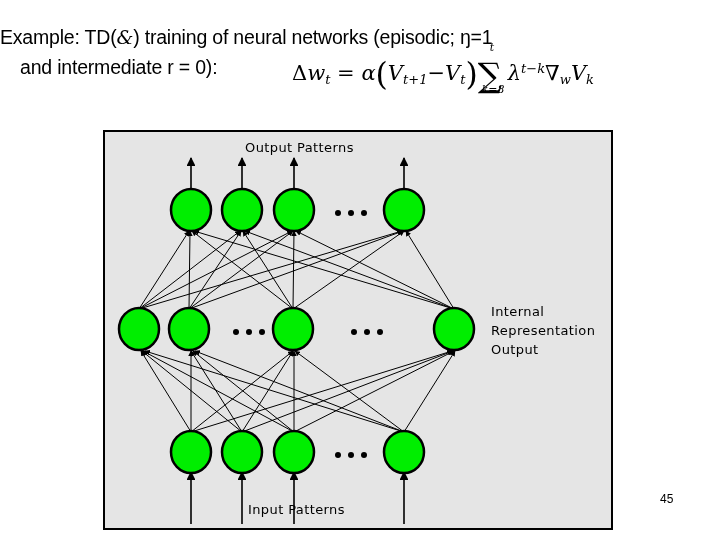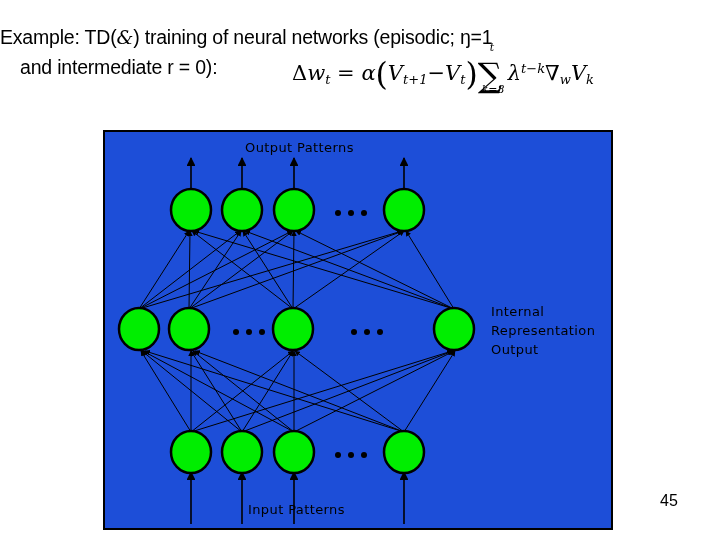--- a/index.html
+++ b/index.html
@@ -101,21 +101,21 @@
   }
 
   
   #diagram-frame {
     position: absolute;
     left: 103px;
     top: 130px;
     width: 510px;
     height: 400px;
     border: 2px solid #000000;
-    background: #1d4ed8;
+    background: #e5e5e5;
     box-sizing: border-box;
   }
   #network-svg {
     position: absolute;
     left: 0;
     top: 0;
     width: 506px;
     height: 396px;
     display: block;
   }
@@ -161,21 +161,21 @@
   #dots-output { left: 230px; top: 78px; }
   #dots-hidden-left { left: 128px; top: 197px; }
   #dots-hidden-right { left: 246px; top: 197px; }
   #dots-input { left: 230px; top: 320px; }
 
   
   #page-number {
     position: absolute;
     left: 660px;
     top: 492px;
-    font-size: 16px;
+    font-size: 12px;
     font-family: "Liberation Sans", sans-serif;
     color: #000;
   }
 </style>
 </head>
 <body>
 
 <div id="title-block">
   <span id="title-line-1"><span>Example: TD(</span><span class="sym-glyph">&amp;</span><span>) training of neural networks (episodic; </span><span>ŋ</span><span>=1</span></span>
   <span id="title-line-2">and intermediate r = 0):</span>

